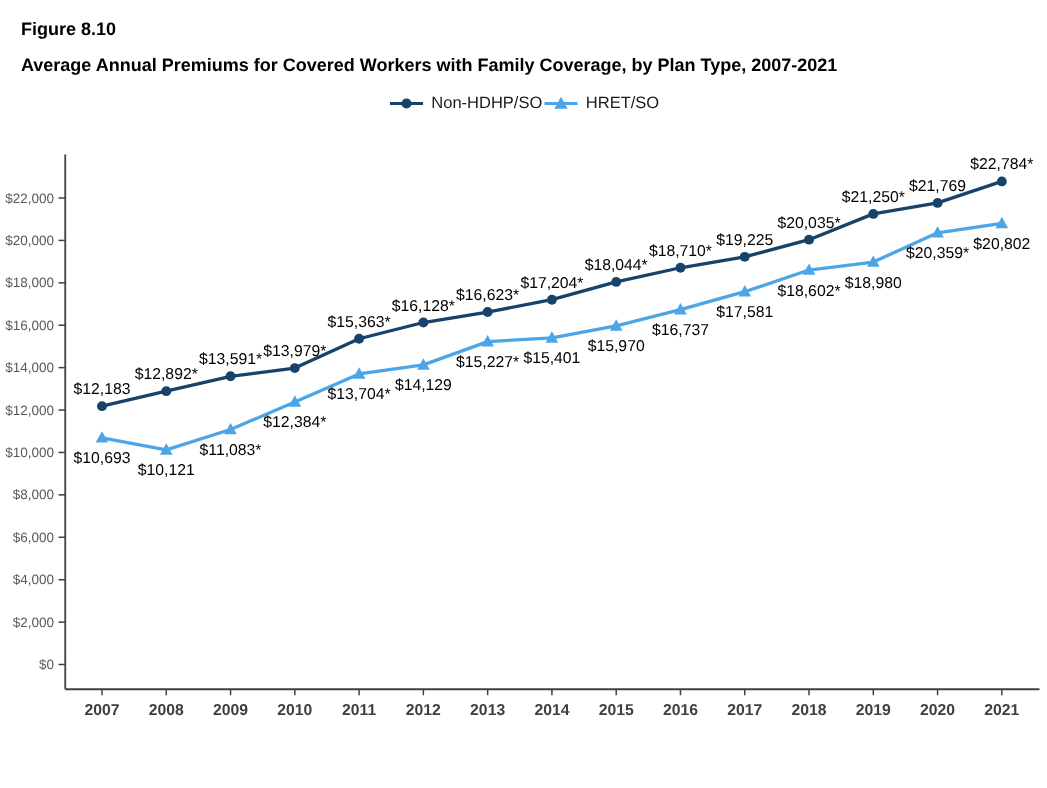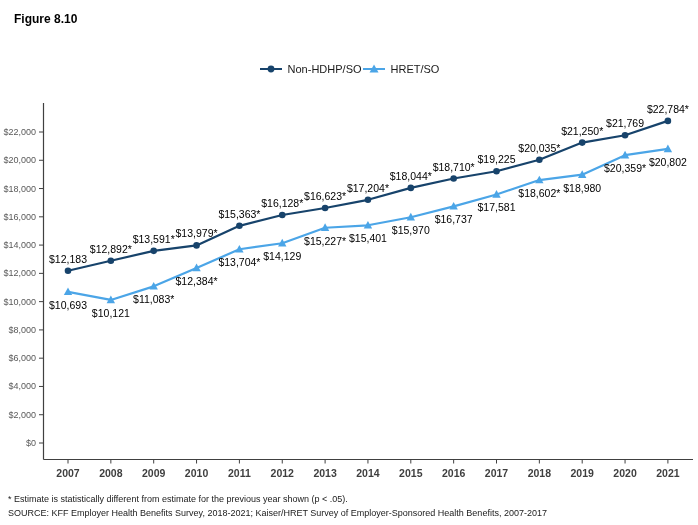--- a/index.html
+++ b/index.html
@@ -15,20 +15,21 @@
   .footnotes{position:absolute;left:8px;top:492px;font-size:9px;color:#1a1a1a;line-height:14px;}
   text.ytick{font-size:9px;fill:#595959;}
   text.xtick{font-size:10.5px;font-weight:bold;fill:#3f3f3f;}
   text.dlabel{font-size:10.5px;fill:#000;}
 </style>
 </head>
 <body>
 
 <div class="page">
   <div class="fig-label">Figure 8.10</div>
+  <div class="fig-title">Average Annual Premiums for Covered Workers with Family Coverage, by Plan Type, 2007-2021</div>
 
   <div class="legend">
     <div class="legend-item">
       <svg width="24" height="12">
         <line x1="1" y1="6" x2="23" y2="6" stroke-width="2" stroke="#17436B"></line>
         <circle cx="12" cy="6" r="3.4" fill="#17436B"></circle>
       </svg>
       <span>Non-HDHP/SO</span>
     </div>
     <div class="legend-item">
@@ -166,17 +167,13 @@
         <text x="410.8" y="234.24227272727273" text-anchor="middle" class="dlabel">$15,970</text>
         <text x="453.65000000000003" y="223.39968181818182" text-anchor="middle" class="dlabel">$16,737</text>
         <text x="496.5" y="211.46859090909092" text-anchor="middle" class="dlabel">$17,581</text>
         <text x="539.35" y="197.03536363636363" text-anchor="middle" class="dlabel">$18,602*</text>
         <text x="582.2" y="191.69181818181818" text-anchor="middle" class="dlabel">$18,980</text>
         <text x="625.0500000000001" y="172.1977727272727" text-anchor="middle" class="dlabel">$20,359*</text>
         <text x="667.9" y="165.93536363636366" text-anchor="middle" class="dlabel">$20,802</text>
       </g>
     </svg>
 
-  <div class="footnotes">
-    <div>* Estimate is statistically different from estimate for the previous year shown (p &lt; .05).</div>
-    <div>SOURCE: KFF Employer Health Benefits Survey, 2018-2021; Kaiser/HRET Survey of Employer-Sponsored Health Benefits, 2007-2017</div>
-  </div>
 </div>
 
 </body></html>

